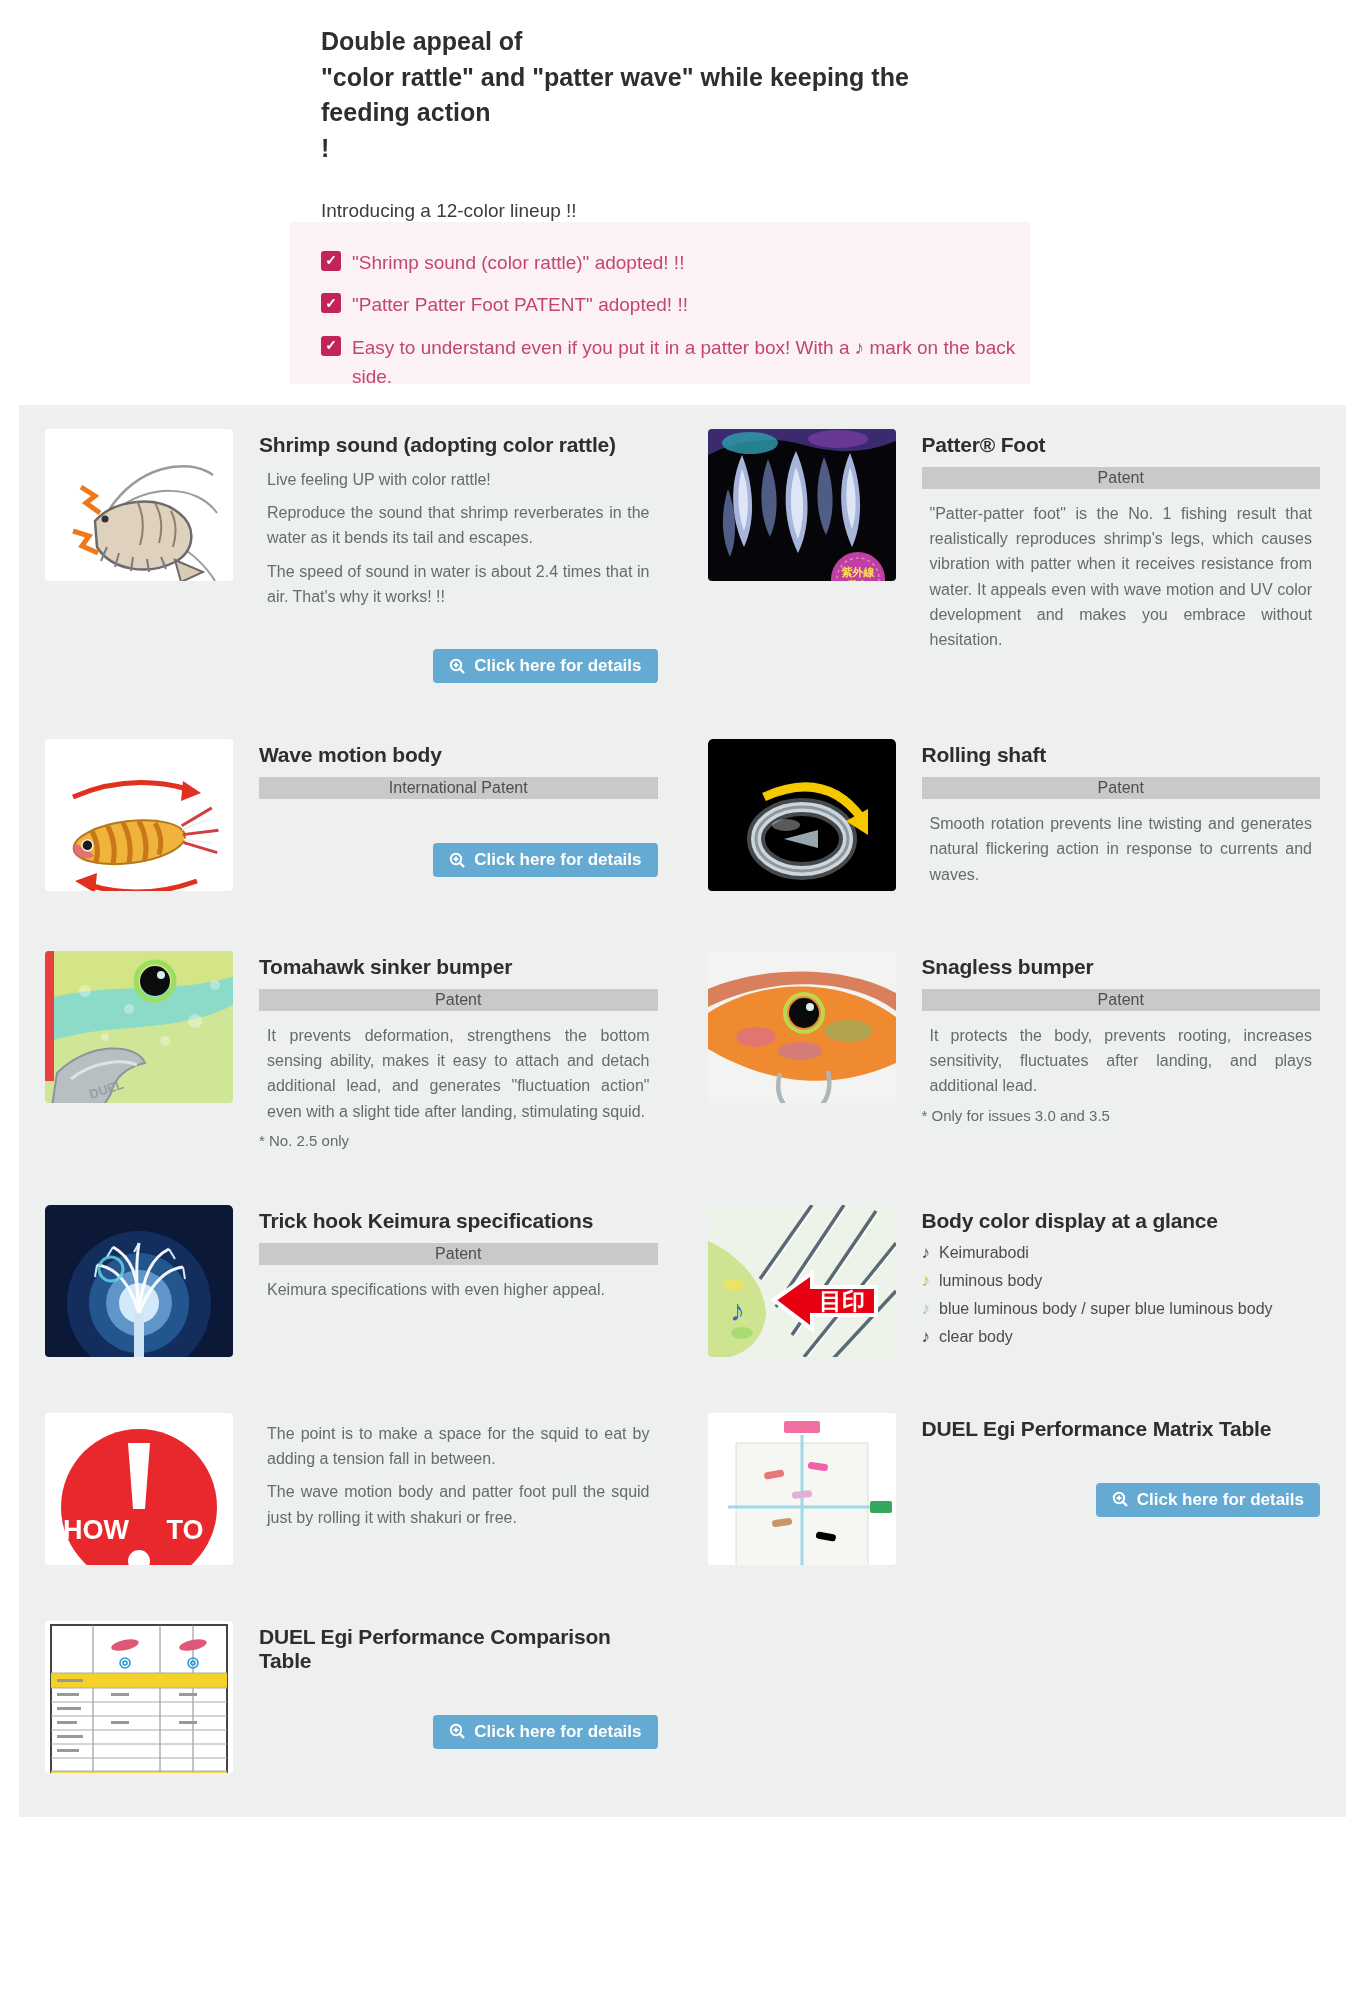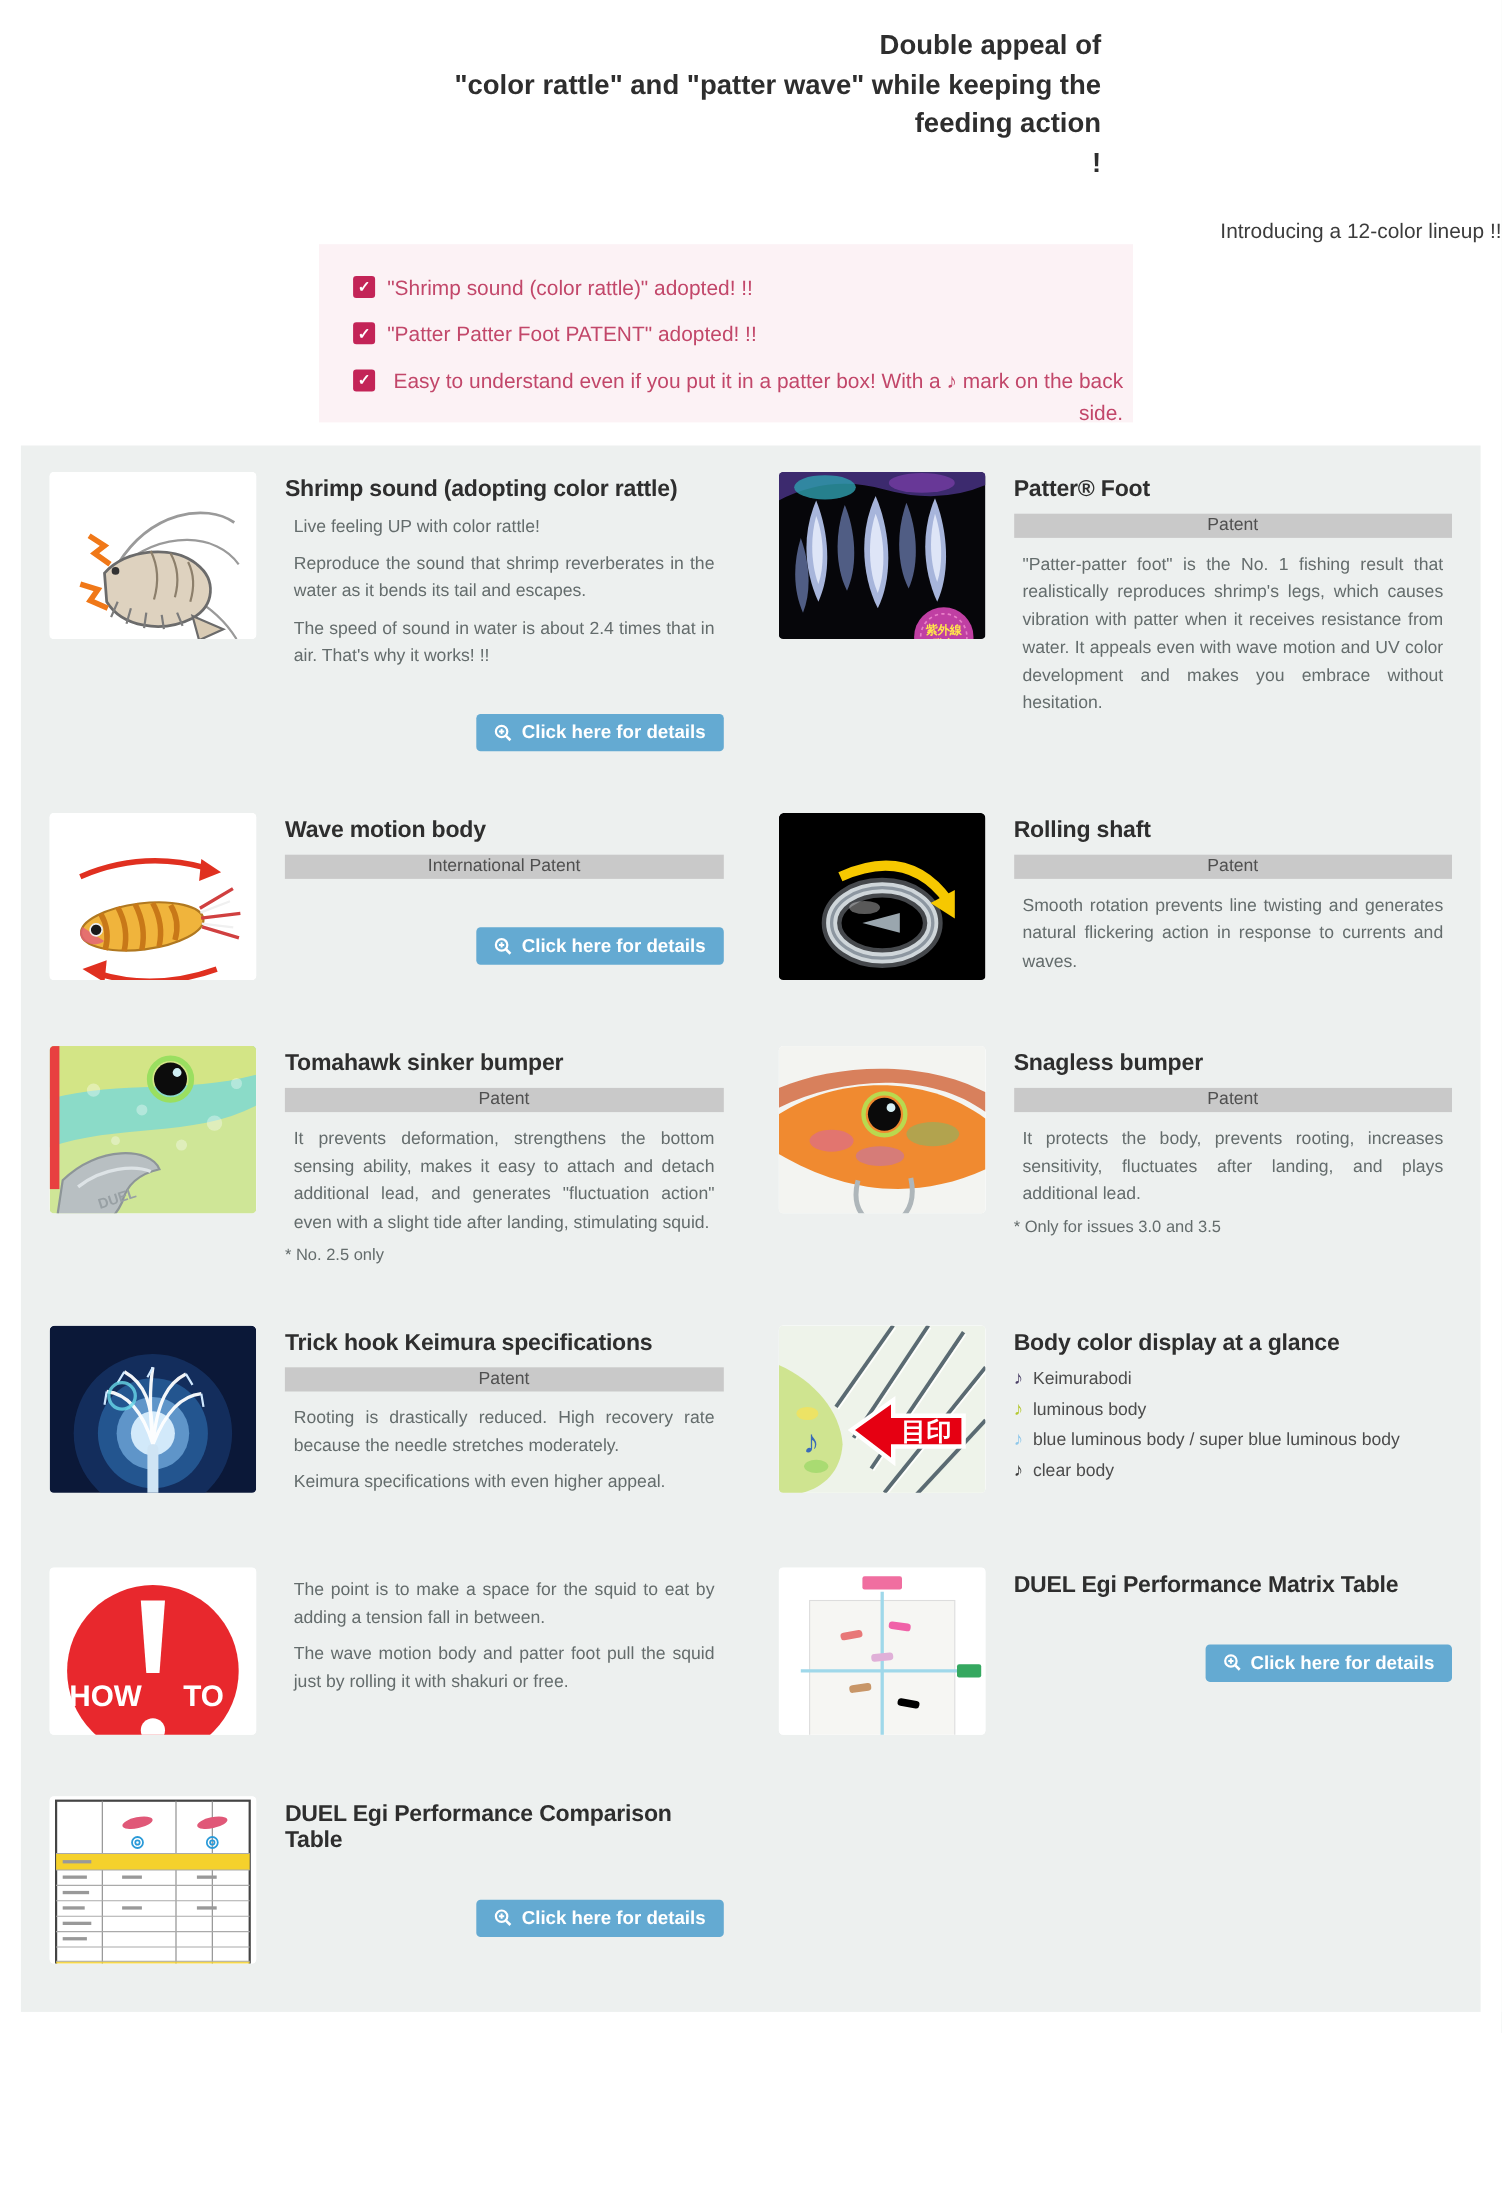--- a/index.html
+++ b/index.html
@@ -1,20 +1,20 @@
 <!DOCTYPE html>
 <html><head>
 <meta charset="utf-8">
 <style>
   * { box-sizing: border-box; }
   html,body { margin:0; padding:0; background:#fff; }
   body { width:1365px; font-family:"Liberation Sans", sans-serif; color:#333; }
 
   
-  .top { position:relative; min-height:388px; padding:24px 0 0 321px;text-align:right; }
+  .top { position:relative; min-height:388px; padding:24px 0 0 321px; }
   .pink-wash { position:absolute; left:290px; top:222px; width:740px; height:162px; background:#fcf2f5; }
   .top-inner { position:relative; }
   .main-title { width:680px; font-size:25px; line-height:1.42; font-weight:bold; color:#2e2e2e; margin:0; }
   .subtitle { font-size:19px; color:#3c3c3c; margin-top:34px; }
   .checklist { margin-top:26px; }
   .check-item { display:flex; gap:11px; font-size:19px; line-height:1.55; margin-bottom:13px; max-width:700px; }
   .checkbox { width:20px; height:20px; flex:0 0 20px; margin-top:3px; background:#c32457; border-radius:3px;
               color:#fff; font-size:14px; font-weight:bold; display:flex; align-items:center; justify-content:center; }
   .check-text { color:#c2476a; }
 
@@ -267,21 +267,20 @@
             <g stroke="#cfe8ff" stroke-width="2" fill="none">
               <path d="M68 42 l-6 10 M124 44 l6 10 M52 60 l-2 12 M138 62 l2 12 M94 38 l-5 9"></path>
             </g>
             <rect x="89" y="108" width="10" height="48" rx="4" fill="#cfe4f4"></rect>
             <circle cx="66" cy="64" r="12" fill="none" stroke="#69d8e8" stroke-width="3" opacity="0.8"></circle>
           </svg>
         </div>
         <div class="txt">
           <div class="feature-title">Trick hook Keimura specifications</div>
           <div class="badge">Patent</div>
-          <p class="desc">Rooting is drastically reduced. High recovery rate because the needle stretches moderately.</p>
           <p class="desc">Keimura specifications with even higher appeal.</p>
         </div>
       </div>
 
       <div class="cell">
         <div class="thumb">
           <svg width="188" height="188" viewBox="0 0 188 188">
             <rect width="188" height="188" fill="#eef3ea"></rect>
             <path d="M0 36 C 32 50 56 78 58 108 C 56 140 30 156 0 154 Z" fill="#cfe490"></path>
             <ellipse cx="26" cy="80" rx="10" ry="6" fill="#f2e25a" opacity="0.8"></ellipse>

